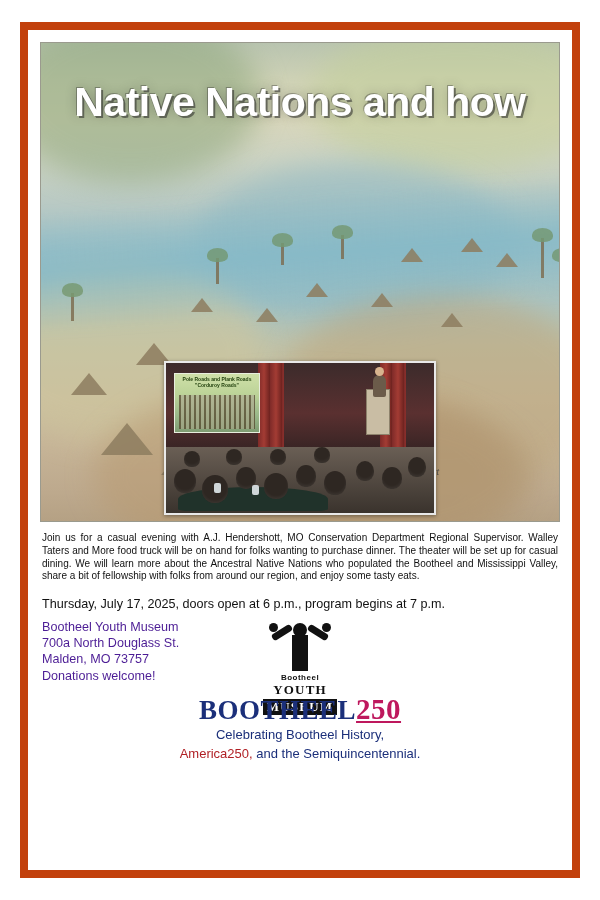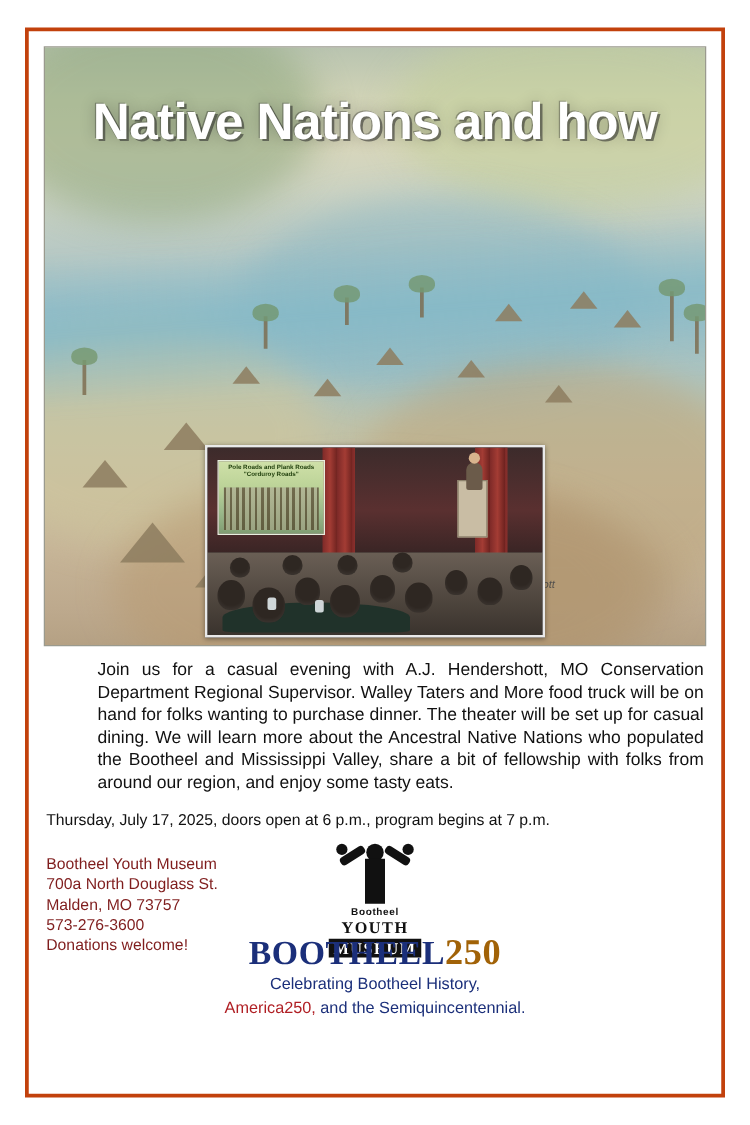--- a/index.html
+++ b/index.html
@@ -19,21 +19,21 @@
     height: 900px;
     background: #ffffff;
     box-sizing: border-box;
     padding: 22px 20px;
   }
   .frame {
     position: relative;
     width: 100%;
     height: 100%;
     box-sizing: border-box;
-    border: 3px solid #c2410c;
+    border: 8px solid #c2410c;
     background: #ffffff;
     padding: 12px 12px 20px 12px;
   }
   
   .hero {
     position: relative;
     width: 100%;
     height: 480px;
     overflow: hidden;
     background:
@@ -224,47 +224,46 @@
   }
   .cup {
     position: absolute;
     width: 7px; height: 10px;
     background: #cfd6d8;
     border-radius: 2px;
   }
   
   .body-text {
     margin-top: 10px;
-    font-size: 14px;
+    font-size: 10px;
     line-height: 1.28;
     color: #111111;
     text-align: justify;
     padding: 0 2px;
-    margin-left: 41px;
   }
   .details {
     margin-top: 13px;
     font-size: 12.6px;
     line-height: 1.30;
     color: #111111;
     padding: 0 2px;
   }
   .details .line1 { margin-bottom: 1px; }
   .bottom {
     position: relative;
     margin-top: 2px;
     height: 150px;
   }
   .addr-block {
     position: absolute;
     left: 2px;
-    top: 16px;
+    top: 4px;
     font-size: 12.6px;
     line-height: 1.30;
-    color: #7f1d1d;
+    color: #4c1d95;
   }
   
   .bym-logo {
     position: absolute;
     left: 50%;
     transform: translateX(-50%);
     top: 8px;
     width: 96px;
     text-align: center;
   }
@@ -340,22 +339,23 @@
   .b250-title {
     font-family: "Liberation Serif", serif;
     font-size: 27px;
     font-weight: bold;
     letter-spacing: 0.5px;
     color: #1b2f7a;
     line-height: 1.05;
     white-space: nowrap;
   }
   .b250-title .num {
-    color: #a16207;
+    color: #be185d;
     font-size: 29px;
+    text-decoration: underline;
   }
   .b250-sub {
     font-family: "Liberation Sans", sans-serif;
     font-size: 13px;
     color: #1b2f7a;
     line-height: 1.3;
     margin-top: 2px;
   }
   .b250-sub .red { color: #b01f24; }
 </style>
@@ -441,21 +441,20 @@
     <div class="details">
       <div class="line1">Thursday, July 17, 2025, doors open at 6 p.m., program begins at 7 p.m.</div>
     </div>
 
     <div class="bottom">
 
       <div class="addr-block">
         <div>Bootheel Youth Museum</div>
         <div>700a North Douglass St.</div>
         <div>Malden, MO 73757</div>
-        <div>573-276-3600</div>
         <div>Donations welcome!</div>
       </div>
 
       <div class="bym-logo">
         <div class="bym-figure">
           <div class="arm-l"></div>
           <div class="arm-r"></div>
           <div class="hand-l"></div>
           <div class="hand-r"></div>
           <div class="headd"></div>

